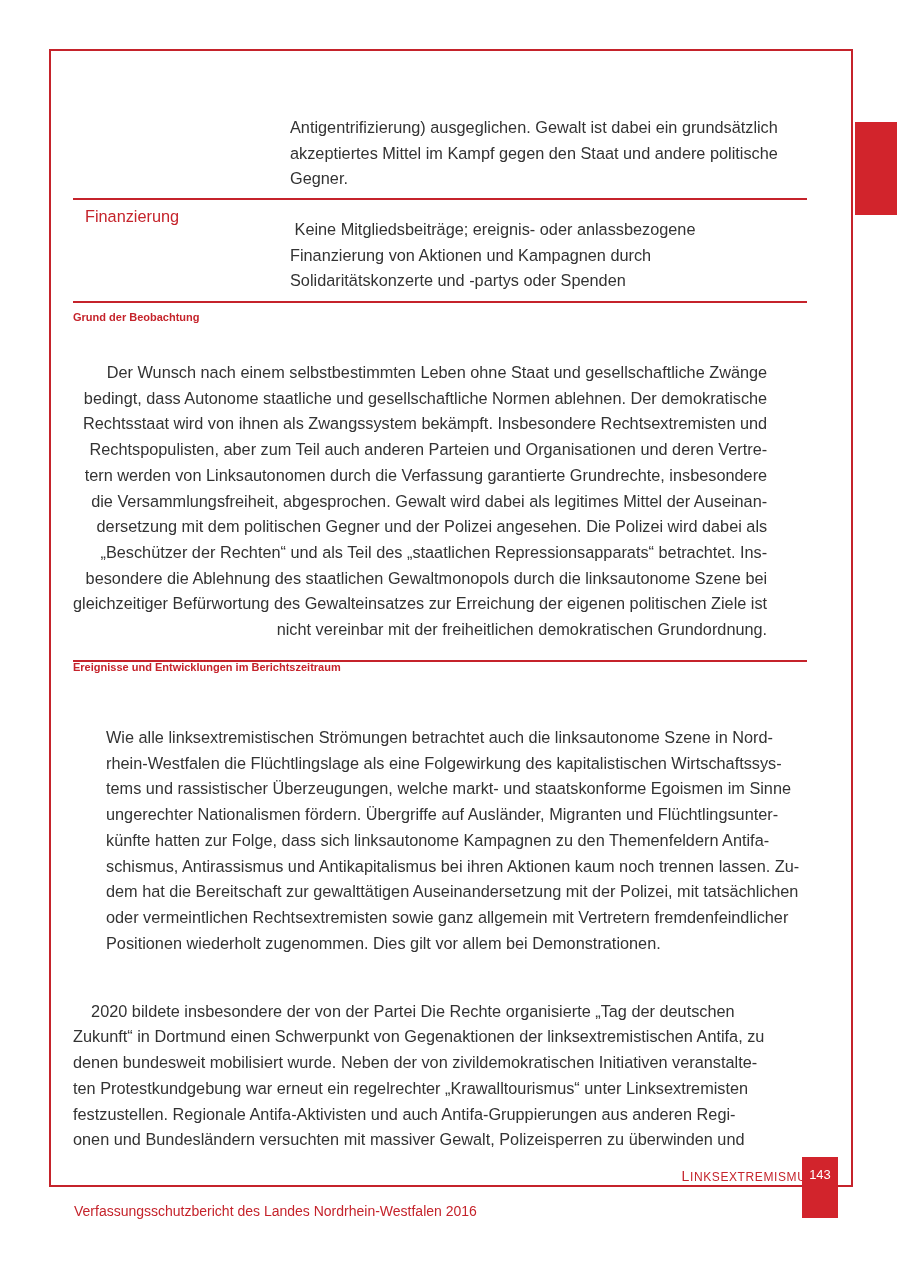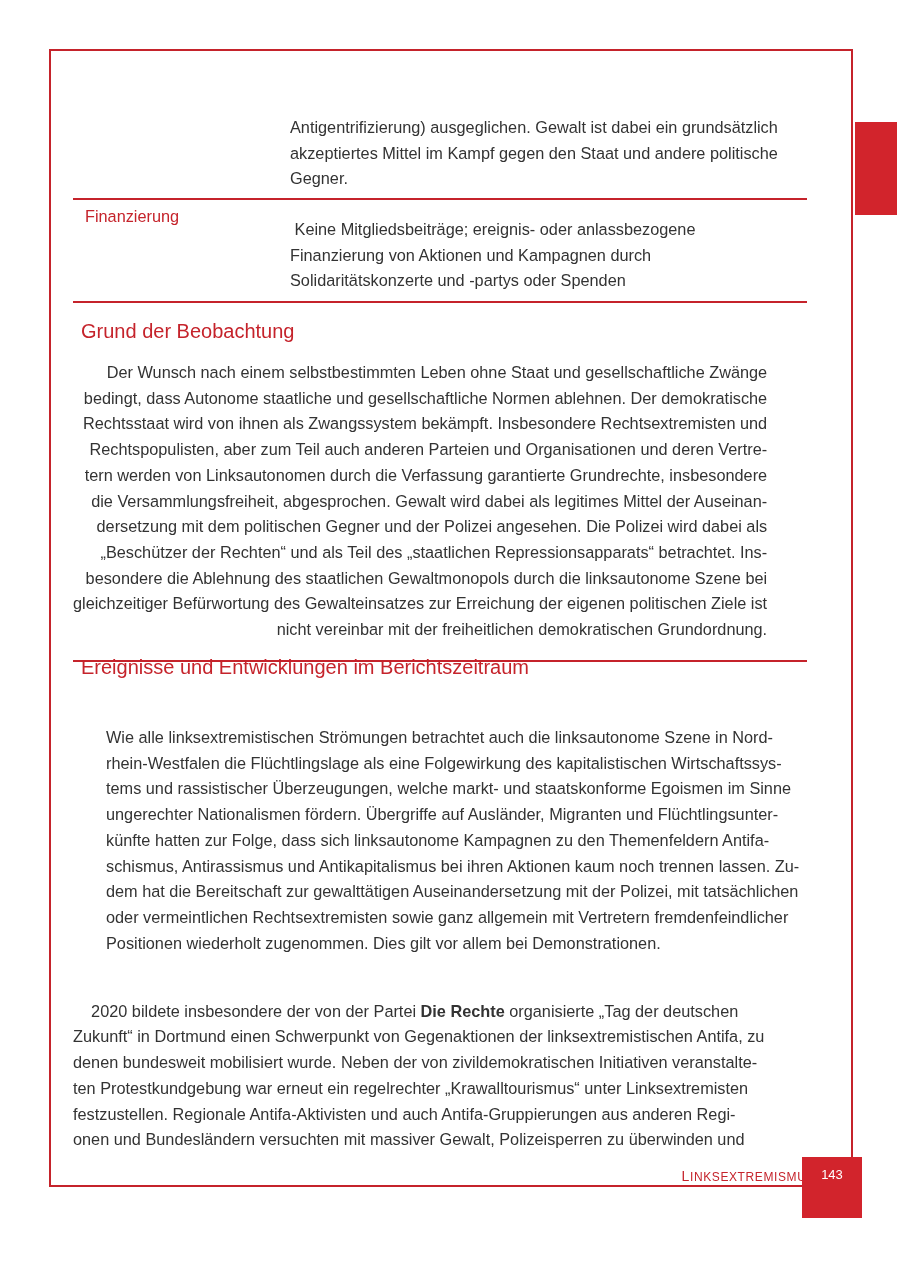--- a/index.html
+++ b/index.html
@@ -47,40 +47,40 @@
   .rule-1{top:198px;}
   .rule-2{top:301px;}
   .rule-3{top:660px;}
   .fact-label{
     position:absolute;left:85px;top:207px;
     font-size:16.3px;line-height:1.2;
     color:var(--accent);z-index:3;
   }
   .fact-value{left:290px;top:217px;}
   .heading{
-    position:absolute;left:73px;margin:8px;
-    font-size:20px;font-weight:400;line-height:1.2;
+    position:absolute;left:73px;margin:0;
+    font-size:11px;font-weight:700;line-height:1.2;
     color:var(--accent);z-index:3;
   }
   .heading-1{top:311px;}
-  .heading-2{top:647px;text-align:center;}
+  .heading-2{top:661px;text-align:center;}
   .body-1{left:73px;top:360px;text-align:right;}
   .body-2{left:73px;top:725px;margin-left:33px;}
   .body-3{left:73px;top:973px;}
-  .b{font-weight:700;}
+  .b{font-weight:400;}
   .footer-chapter{
     position:absolute;right:114px;top:1168px;
     font-size:12px;letter-spacing:0.6px;
     text-transform:uppercase;
     color:var(--accent);z-index:3;
   }
   .footer-chapter::first-letter{font-size:14px;}
   .page-badge{
     position:absolute;left:802px;top:1157px;
-    width:60px;height:61px;
+    width:36px;height:61px;
     background:var(--solid);
     color:#fff;font-size:13px;text-align:center;
     padding-top:10px;box-sizing:border-box;
     z-index:4;
   }
   .caption{
     position:absolute;left:74px;top:1203px;
     font-size:14px;line-height:1.2;
     color:var(--accent);z-index:3;
   }
@@ -143,14 +143,15 @@
 festzustellen. Regionale Antifa-Aktivisten und auch Antifa-Gruppierungen aus anderen Regi-
 onen und Bundesländern versuchten mit massiver Gewalt, Polizeisperren zu überwinden und</span>
   </div>
 
   <div class="footer-chapter">Linksextremismus</div>
 
   <div class="page-badge">
     <span>143</span>
   </div>
 
+  <div class="caption">Verfassungsschutzbericht des Landes Nordrhein-Westfalen 2016</div>
 
 </div>
 
 </body></html>

